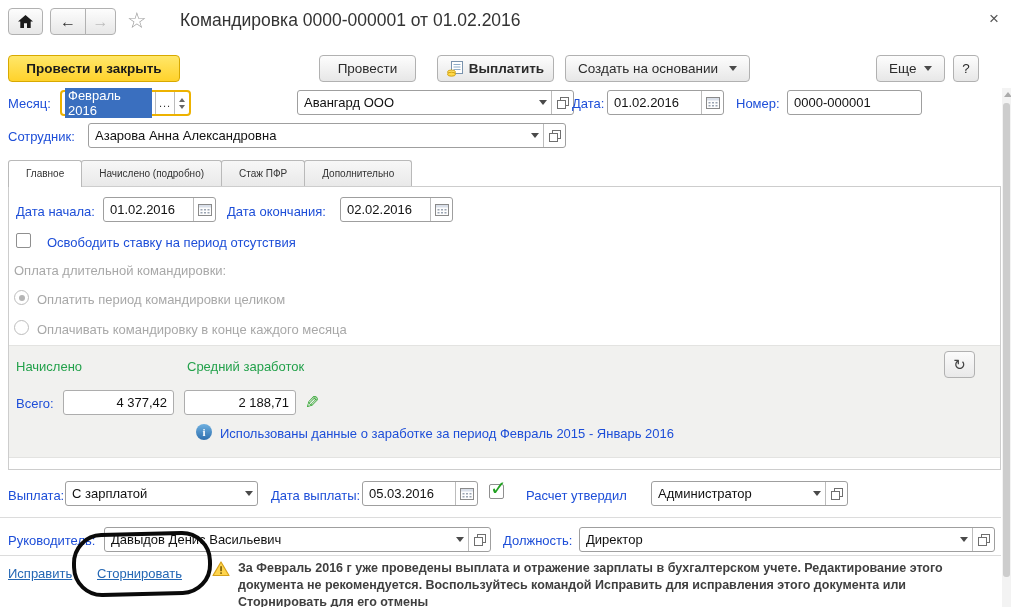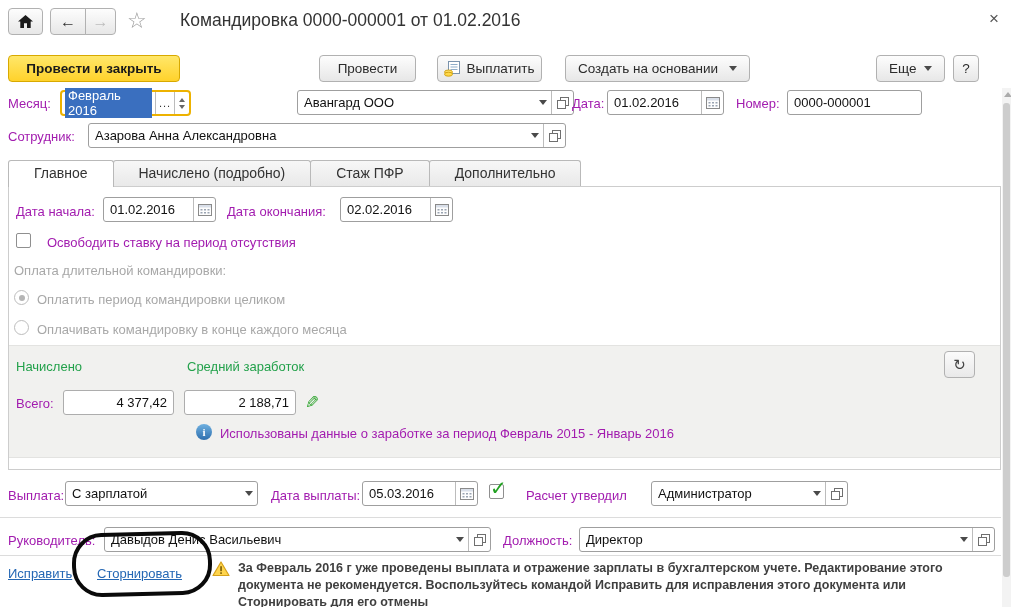--- a/index.html
+++ b/index.html
@@ -21,41 +21,41 @@
   .glyph-back { font-size:16px; font-weight:bold; color:#333; }
   .glyph-fwd { font-size:16px; font-weight:bold; color:#bdbdbd; }
   .star { position:absolute; font-size:22px; color:#9b9b9b; cursor:pointer; line-height:22px; }
   .title { position:absolute; font-size:17.5px; color:#333; white-space:nowrap; }
   .close-x { position:absolute; font-size:17px; color:#555; cursor:pointer; line-height:17px; }
   .tri-down { width:0; height:0; border-left:4px solid transparent; border-right:4px solid transparent; border-top:5px solid #4a4a4a; }
   .tri-up-s { width:0; height:0; border-left:3.5px solid transparent; border-right:3.5px solid transparent; border-bottom:4px solid #666; }
   .tri-down-s { width:0; height:0; border-left:3.5px solid transparent; border-right:3.5px solid transparent; border-top:4px solid #666; }
 
   
-  .lbl { position:absolute; font-size:13px; color:#a21caf; white-space:nowrap; }
+  .lbl { position:absolute; font-size:13px; color:#1d4ed8; white-space:nowrap; }
   .lbl.dis { color:#a8a8a8; }
   .green { color:#23a14b; }
   .field { position:absolute; display:flex; align-items:stretch; height:25px; background:#fff;
            border:1px solid #9f9f9f; border-radius:3px; font-size:13px; color:#111; }
   .field .val { flex:1; display:flex; align-items:center; padding:0 6px; white-space:nowrap; overflow:hidden; }
   .field .val.num { justify-content:flex-end; }
   .seg { display:flex; align-items:center; justify-content:center; }
   .seg.sep { border-left:1px solid #bcbcbc; }
   .arrow-seg { width:17px; }
   .open-seg { width:22px; }
   .cal-seg { width:22px; }
   .month-wrap { position:absolute; display:flex; align-items:stretch; height:26px; background:#fff;
                 border:2px solid #edb200; border-radius:4px; font-size:13px; }
   .sel-text { background:#3a6fbf; color:#fff; padding:0 3px; }
   .ellipsis-seg { width:19px; font-size:11px; letter-spacing:1px; color:#333; }
   .spin-seg { width:15px; flex-direction:column; gap:3px; }
 
   
   .tabs { position:absolute; display:flex; }
-  .tab { padding:0 25px; line-height:25px; height:26px; font-size:14px; color:#333;
+  .tab { padding:0 17px; line-height:25px; height:26px; font-size:10px; color:#333;
          border:1px solid #b9b9b9; border-bottom:none; border-radius:3px 3px 0 0;
          background:linear-gradient(#f7f7f7,#e9e9e9); margin-right:-1px; cursor:pointer; position:relative; z-index:1; }
   .tab.active { background:#fff; height:27px; z-index:3; }
 
   .panel { position:absolute; border:1px solid #cdcdcd; background:#fff; }
   .subpanel { position:absolute; background:#f1f1ef; border-top:1px solid #e3e3e1; border-bottom:1px solid #e3e3e1; }
 
   .checkbox { position:absolute; width:15px; height:15px; border:1px solid #8f8f8f; border-radius:2px; background:#fff; cursor:pointer; }
   .radio { position:absolute; width:15px; height:15px; border:1px solid #bdbdbd; border-radius:50%; background:#fff; }
   .radio .dot { position:absolute; left:3.5px; top:3.5px; width:6px; height:6px; border-radius:50%; background:#b5b5b5; }
@@ -99,21 +99,21 @@
   <span class="star" style="left:127px;top:10px;">☆</span>
   <div class="title" style="left:180px;top:10px;">Командировка 0000-000001 от 01.02.2016</div>
   <span class="close-x" style="left:989px;top:10px;">×</span>
 
   <button class="btn primary" style="left:8px;top:55px;width:172px;">
     <span>Провести и закрыть</span>
   </button>
   <button class="btn" style="left:319px;top:55px;width:97px;">
     <span>Провести</span>
   </button>
-  <button class="btn" style="left:437px;top:55px;width:105px;">
+  <button class="btn" style="left:437px;top:55px;width:117px;font-weight:bold;">
     <svg width="16" height="16" viewBox="0 0 16 16">
       <rect x="4.5" y="0.5" width="11" height="12" fill="#ffffff" stroke="#7a93ad"></rect>
       <line x1="6.5" y1="3.5" x2="13.5" y2="3.5" stroke="#8fadc9"></line>
       <line x1="6.5" y1="6" x2="13.5" y2="6" stroke="#8fadc9"></line>
       <line x1="6.5" y1="8.5" x2="13.5" y2="8.5" stroke="#8fadc9"></line>
       <ellipse cx="4.5" cy="11" rx="4" ry="2" fill="#ffe066" stroke="#c89600" stroke-width="0.8"></ellipse>
       <ellipse cx="4.5" cy="13.2" rx="4" ry="2" fill="#ffd84a" stroke="#c89600" stroke-width="0.8"></ellipse>
     </svg>
     <span>Выплатить</span>
   </button>

